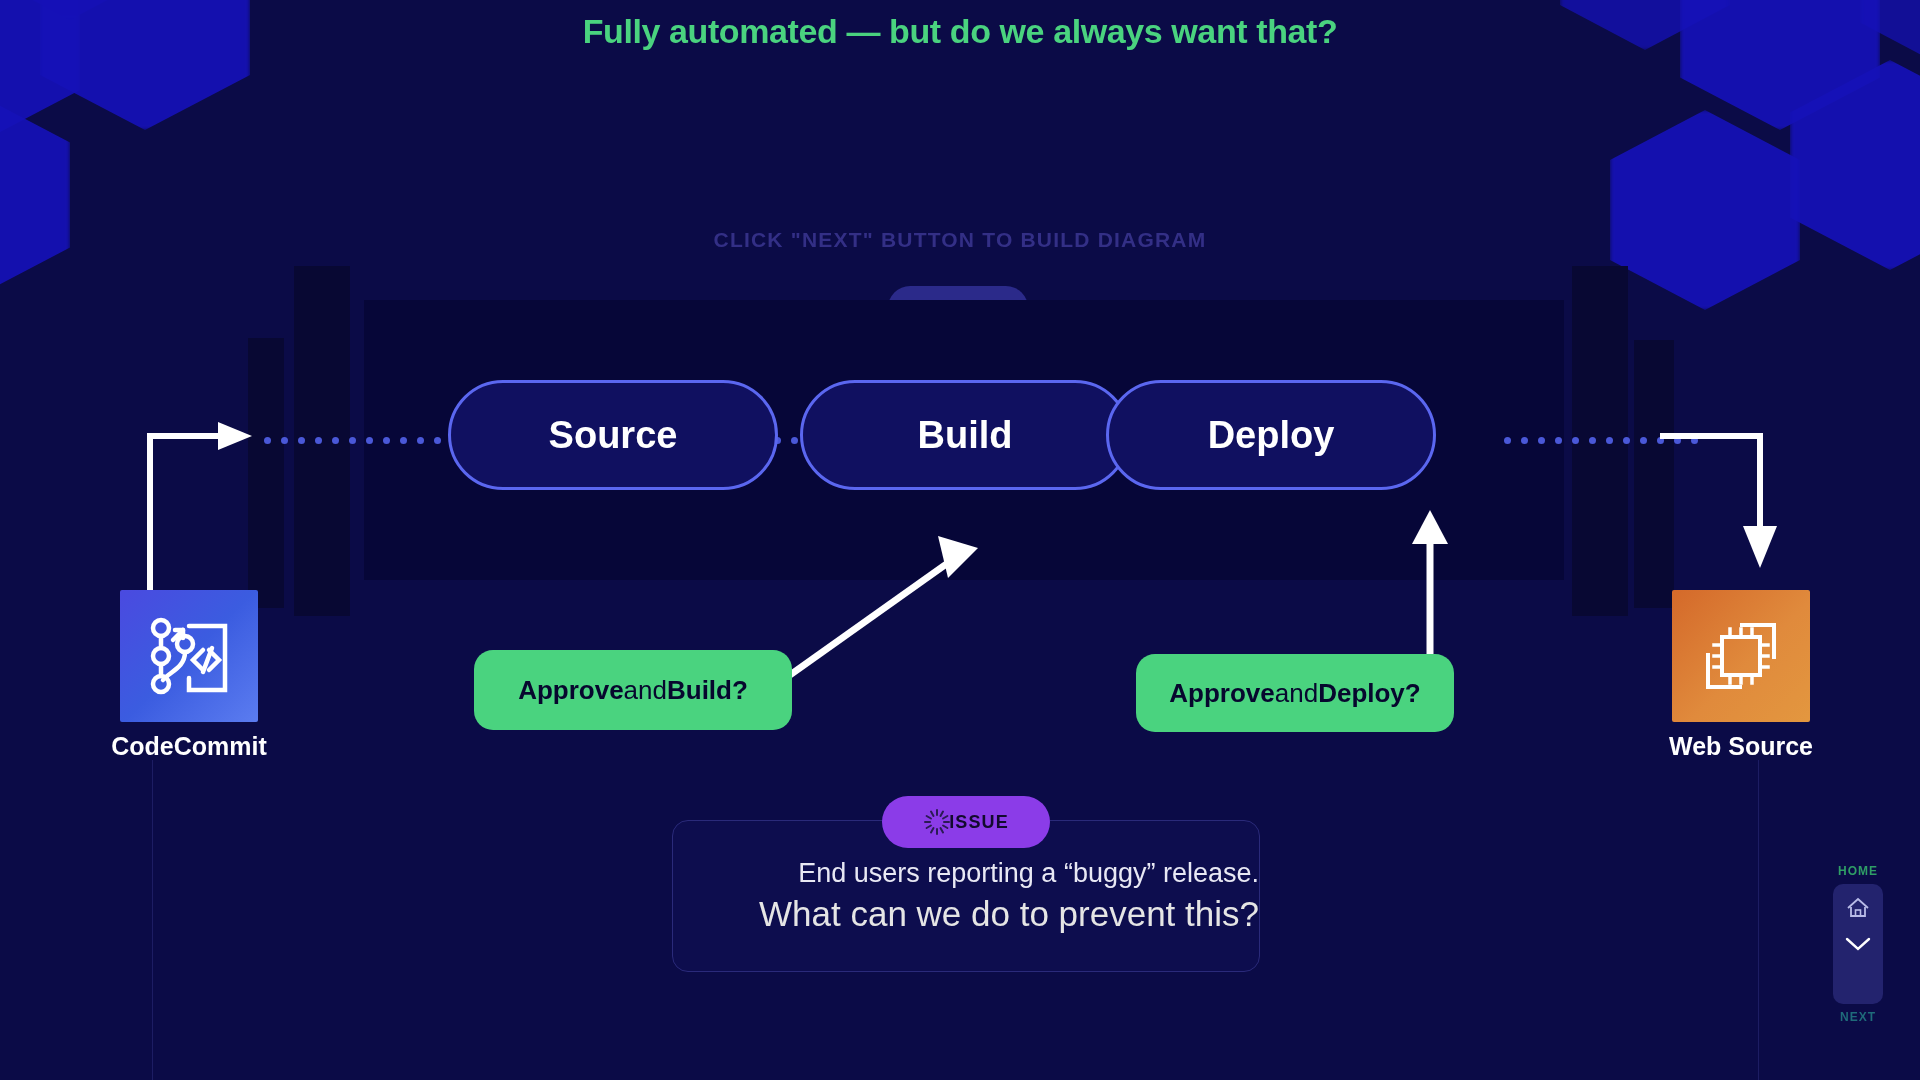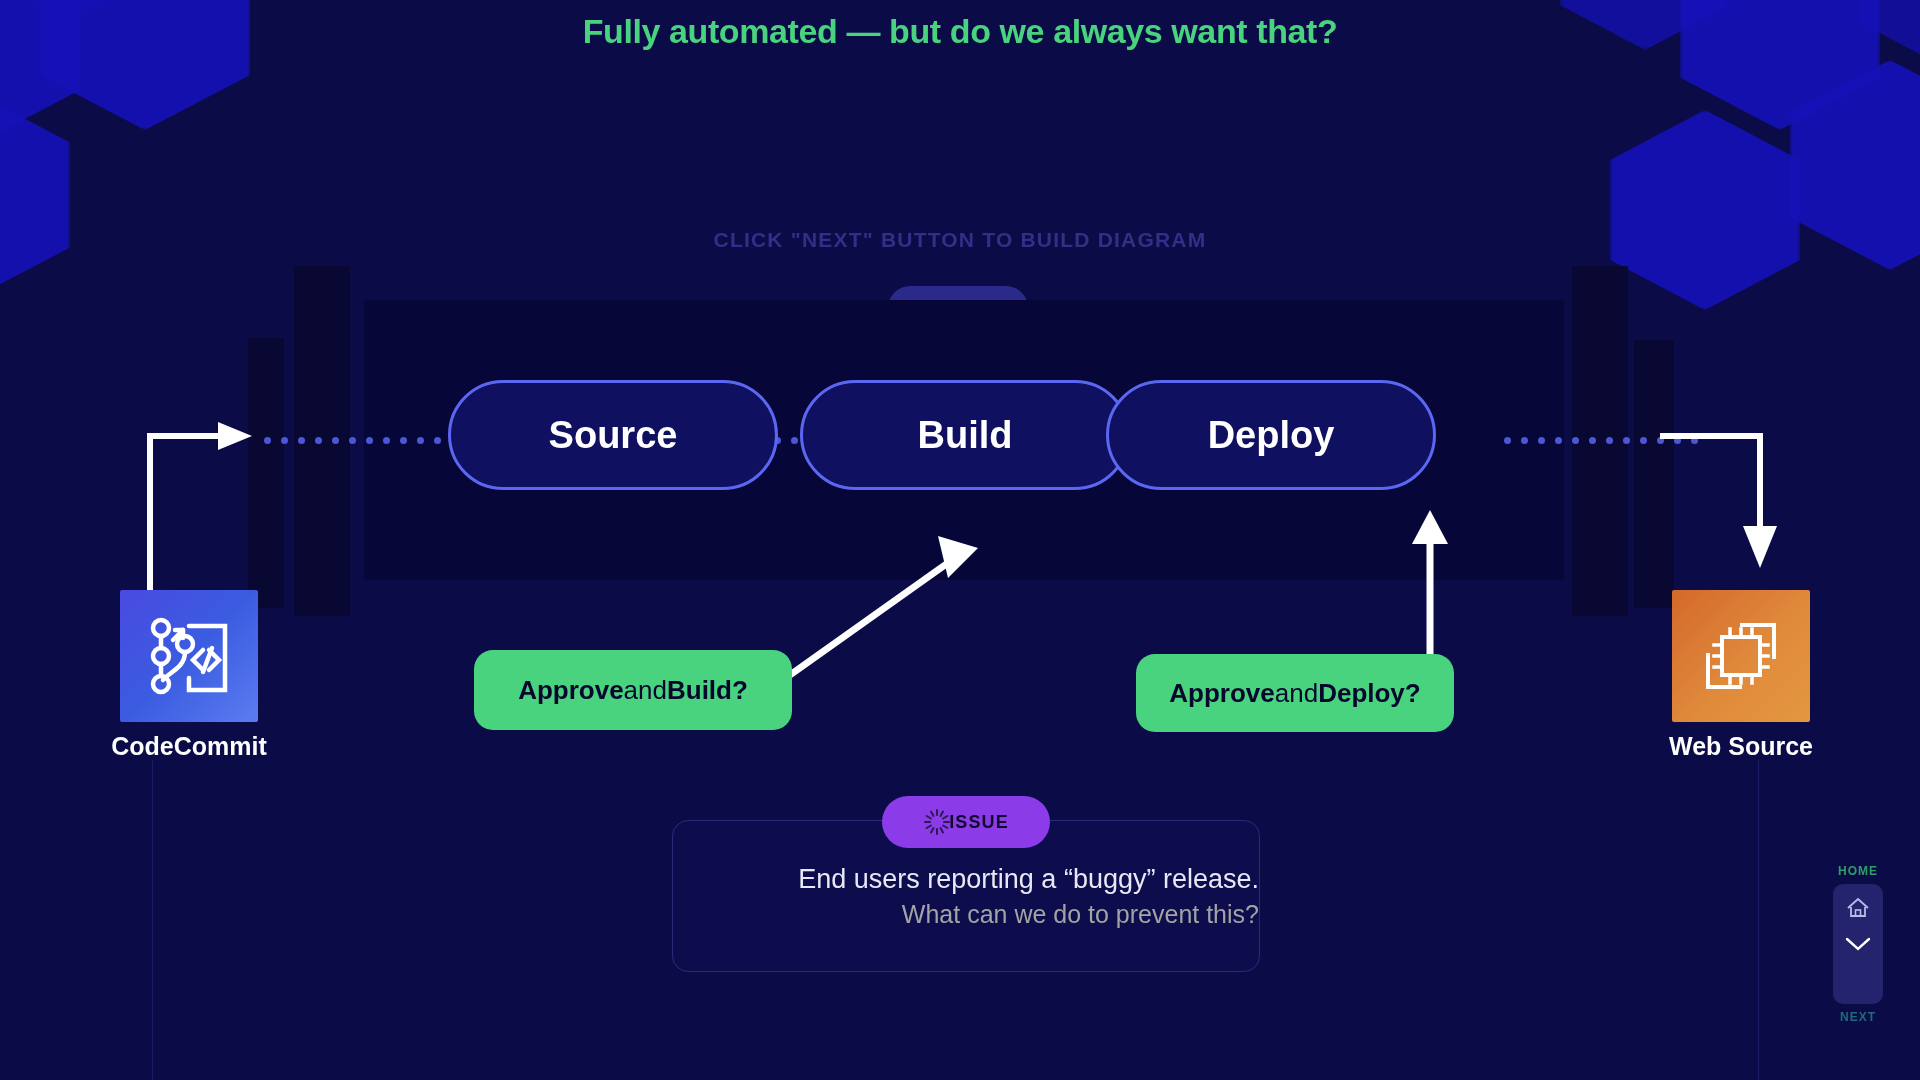--- a/index.html
+++ b/index.html
@@ -110,21 +110,21 @@
     position:absolute; left:50%; top:0; width:2px; height:7px;
     background:#2b1a55; transform-origin:50% 13px; border-radius:1px;
   }
   .issue-panel {
     position:absolute; left:672px; top:820px; width:588px; height:152px;
     border:1px solid #2a2a7a; border-radius:16px; background:#0d0d4e;
     display:flex; flex-direction:column; align-items:flex-end; justify-content:center;
     z-index:2;
   }
   .issue-line1 { color:#e8e8f4; font-size:27px; }
-  .issue-line2 { color:#a3a3a3; font-size:25px; margin-top:5px; }
+  .issue-line2 { color:#e5e5e5; font-size:35px; margin-top:5px; }
   .issue-answer {
     position:absolute; left:0; top:972px; width:1920px; text-align:center;
     color:#4ad37f; font-size:31px; font-weight:bold; z-index:3;
   }
 
   
   .guide { position:absolute; width:1px; background:#1d1d63; }
 
   
   .nav { position:absolute; right:28px; top:864px; width:68px; }

